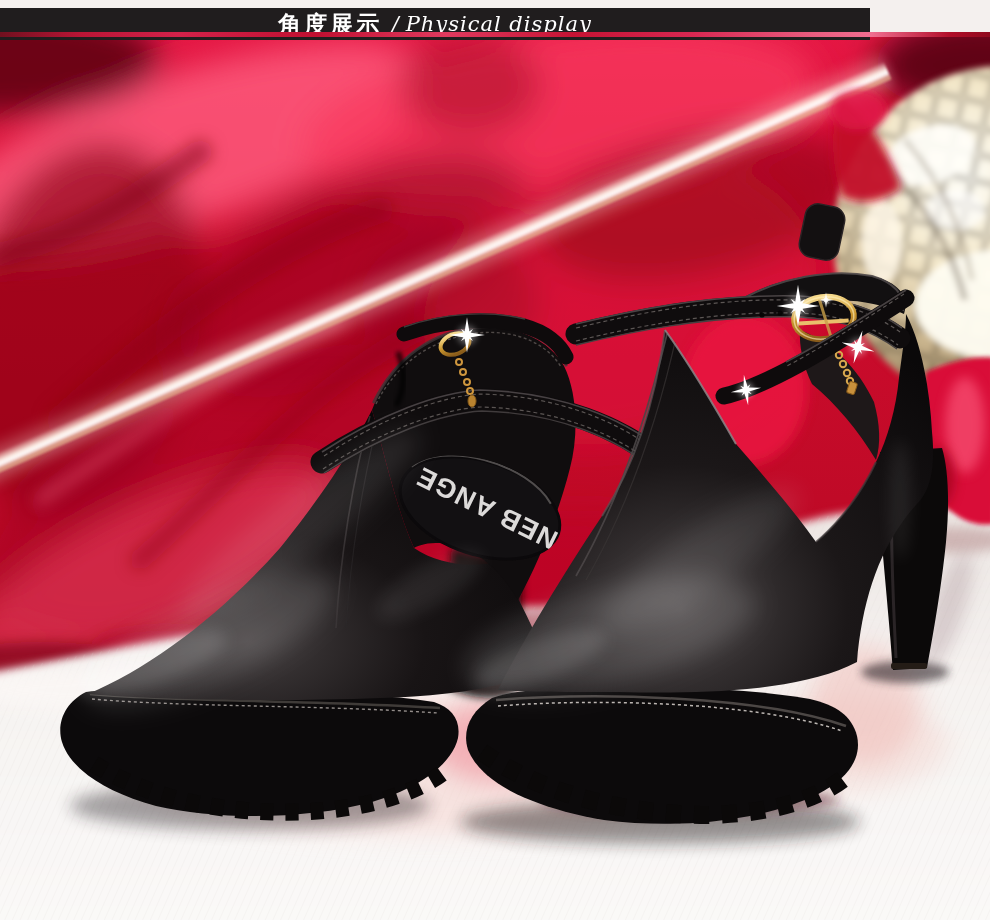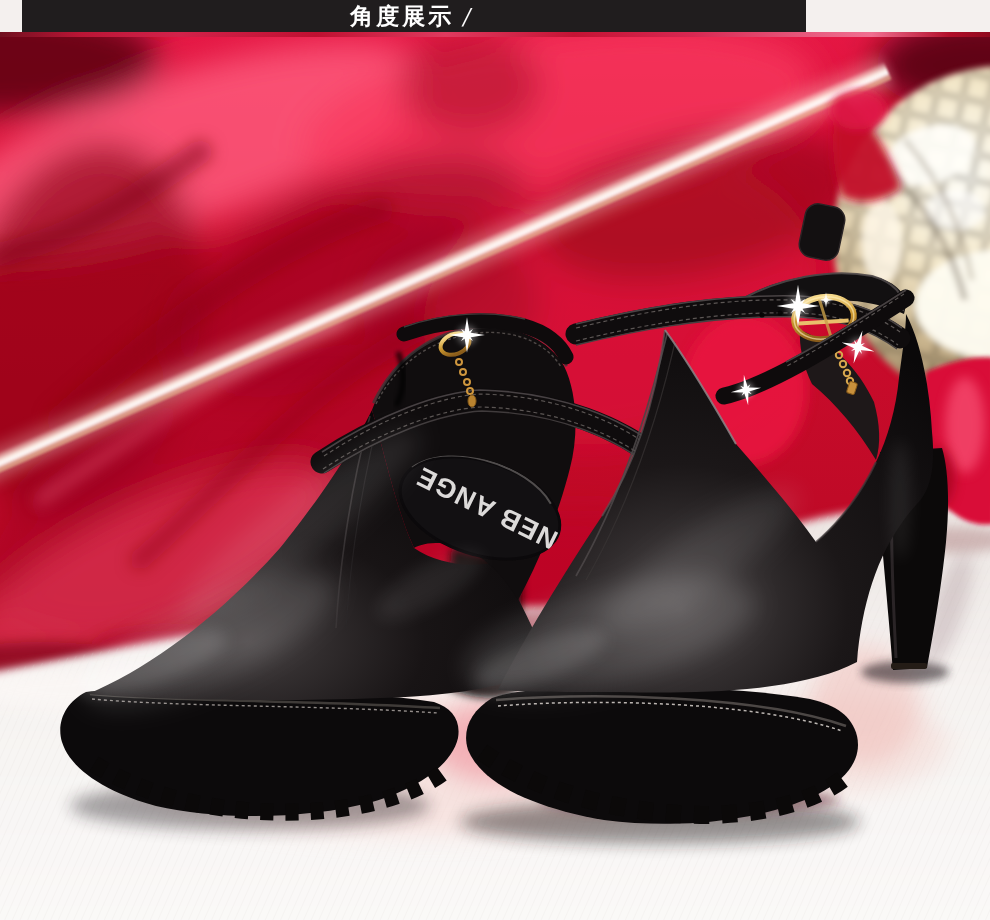--- a/index.html
+++ b/index.html
@@ -1,35 +1,36 @@
 <!DOCTYPE html>
 <html><head>
 <meta charset="utf-8">
 <style>
   html,body{margin:0;padding:0;background:#ffffff;}
   .stage{position:relative;width:990px;height:920px;overflow:hidden;background:#f4f0ee;
          font-family:"Liberation Sans",sans-serif;}
-  .hdr{position:absolute;left:0;top:0;width:784px;height:32px;background:#201d1e;
-       display:flex;align-items:center;justify-content:center;color:#fff;z-index:3;margin-left:22px;}
+  .hdr{position:absolute;left:0;top:8px;width:870px;height:32px;background:#201d1e;
+       display:flex;align-items:center;justify-content:center;color:#fff;z-index:3;}
   .hdr .zh{font-size:23px;font-weight:bold;letter-spacing:3px;font-family:"Liberation Sans",sans-serif;}
   .hdr .sep{font-size:22px;font-style:italic;margin:0 7px 0 9px;font-family:"DejaVu Serif",serif;}
   .hdr .en{font-size:21px;font-style:italic;font-family:"DejaVu Serif",serif;letter-spacing:1px;}
   .stripe{position:absolute;left:0;top:32px;width:990px;height:5px;z-index:3;
     background:linear-gradient(90deg,#70101f 0%,#b91535 8%,#d2224a 18%,#c01031 32%,#e03a5f 45%,
                #c51334 58%,#d82852 70%,#e85c7f 82%,#f06e90 88%,#b00d28 96%,#8f0a1e 100%);}
   svg.photo{position:absolute;left:0;top:37px;}
 </style>
 </head>
 <body>
 
 <div class="stage">
 
   <header class="hdr">
     <span class="zh">角度展示</span>
     <span class="sep">/</span>
+    <span class="en">Physical display</span>
   </header>
   <div class="stripe"></div>
 
   <svg class="photo" width="990" height="883" viewBox="0 37 990 883" xmlns="http://www.w3.org/2000/svg">
     <defs>
       <linearGradient id="satinBase" x1="0" y1="0" x2="0" y2="1">
         <stop offset="0" stop-color="#e51744"></stop>
           <stop offset="0.3" stop-color="#cf0c2e"></stop>
         <stop offset="0.7" stop-color="#c00a27"></stop>
           <stop offset="1" stop-color="#ad081f"></stop>

